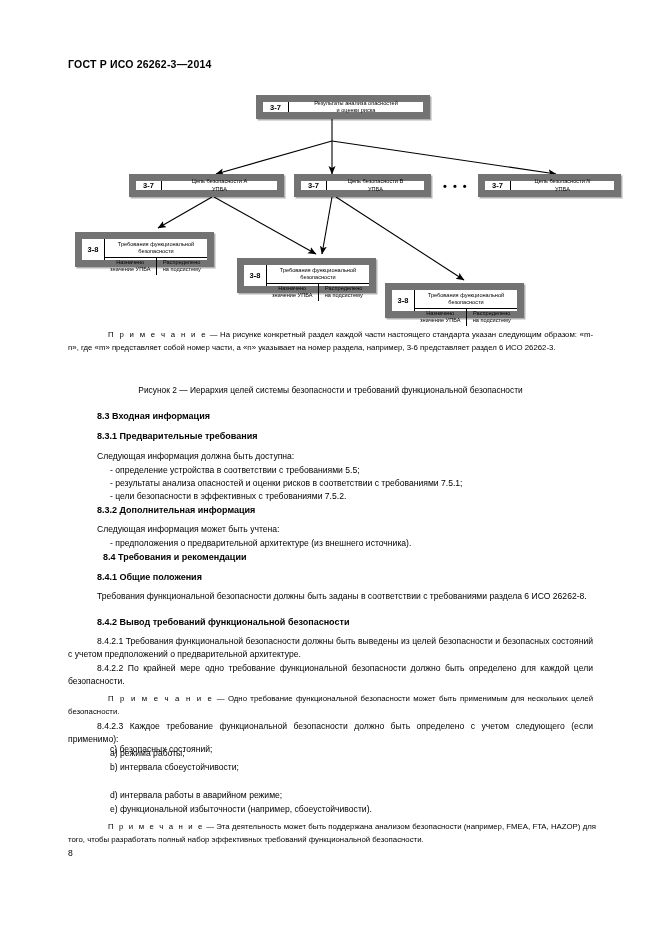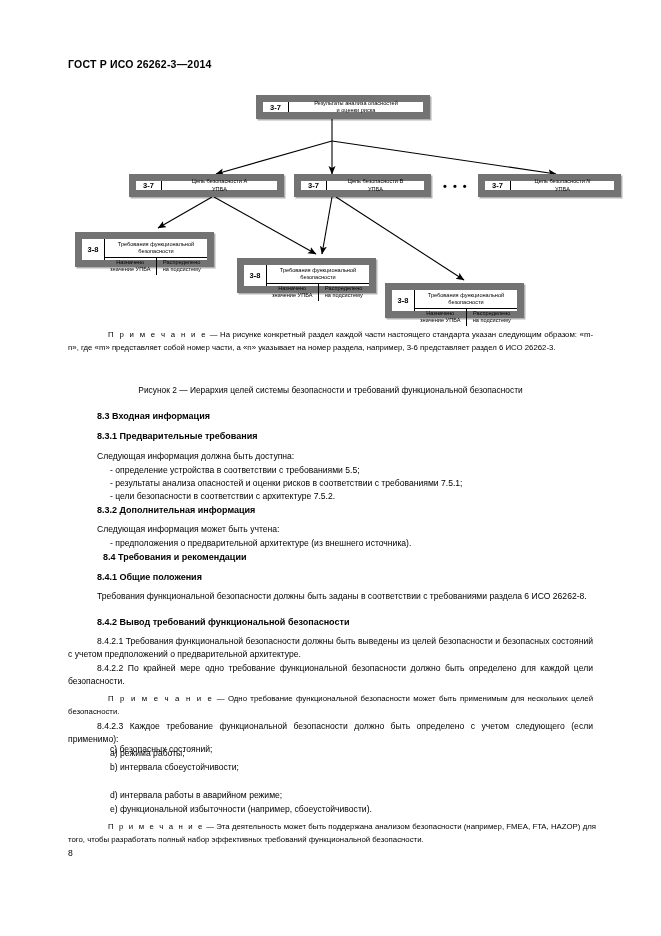--- a/index.html
+++ b/index.html
@@ -297,21 +297,21 @@
   <div class="caption" style="left:68px; top:385px; width:525px;">Рисунок  2 — Иерархия целей системы безопасности и требований функциональной безопасности</div>
 
   <div class="heading" style="left:97px; top:411px;">8.3  Входная информация</div>
 
   <div class="heading" style="left:97px; top:431px;">8.3.1  Предварительные требования</div>
 
   <div class="txt" style="left:97px; top:450px; width:500px;">Следующая информация должна быть доступна:</div>
 
   <div class="dash-item" style="left:110px; top:464px;">-  определение устройства в соответствии с требованиями 5.5;</div>
   <div class="dash-item" style="left:110px; top:477px;">-  результаты анализа опасностей и оценки рисков в соответствии с требованиями 7.5.1;</div>
-  <div class="dash-item" style="left:110px; top:490px;">-  цели безопасности в соответствии с архитектуре 7.5.2.</div>
+  <div class="dash-item" style="left:110px; top:490px;">-  цели безопасности в эффективных с требованиями 7.5.2.</div>
 
   <div class="heading" style="left:97px; top:505px;">8.3.2  Дополнительная информация</div>
 
   <div class="txt" style="left:97px; top:523px; width:500px;">Следующая информация может быть учтена:</div>
 
   <div class="dash-item" style="left:110px; top:537px;">-  предположения о предварительной архитектуре (из внешнего источника).</div>
 
   <div class="heading" style="left:97px; top:552px;margin-left:6px;">8.4  Требования и рекомендации</div>
 
   <div class="heading" style="left:97px; top:572px;">8.4.1  Общие положения</div>

